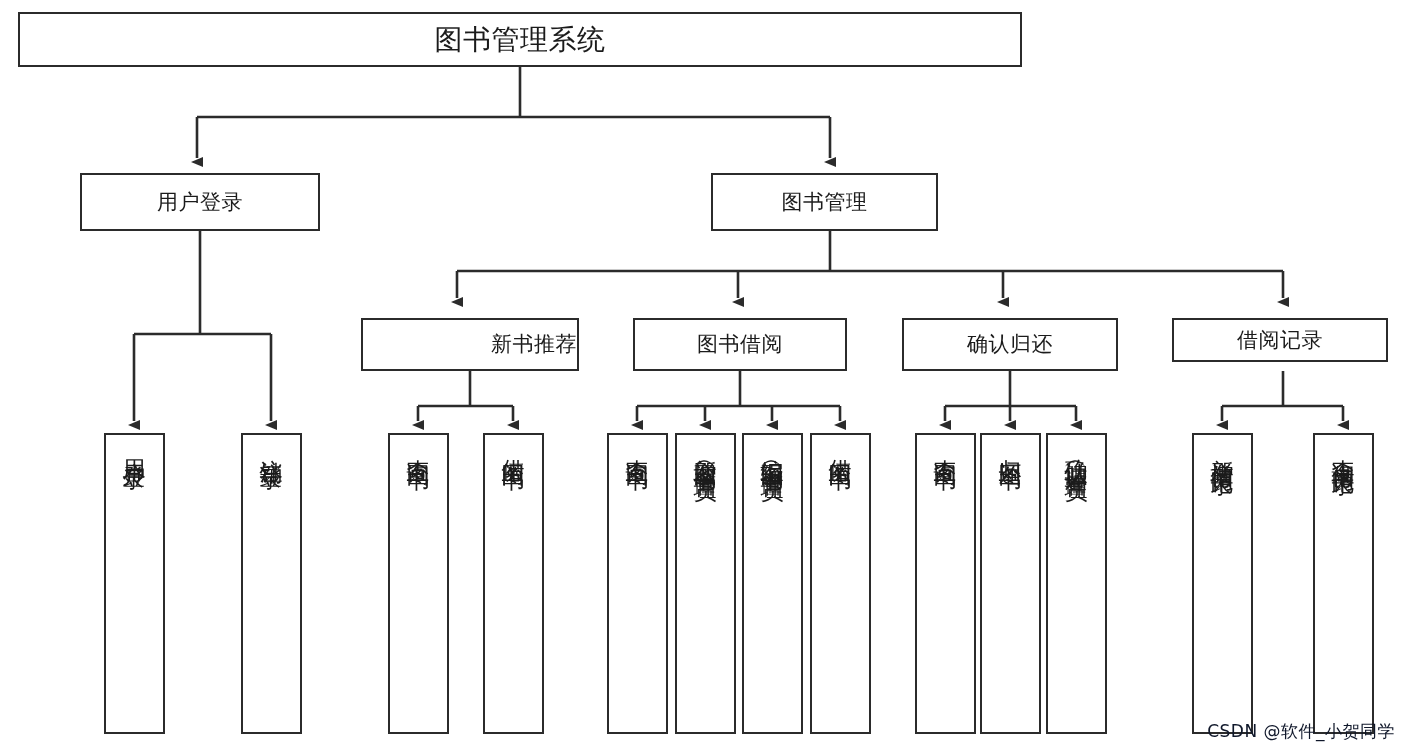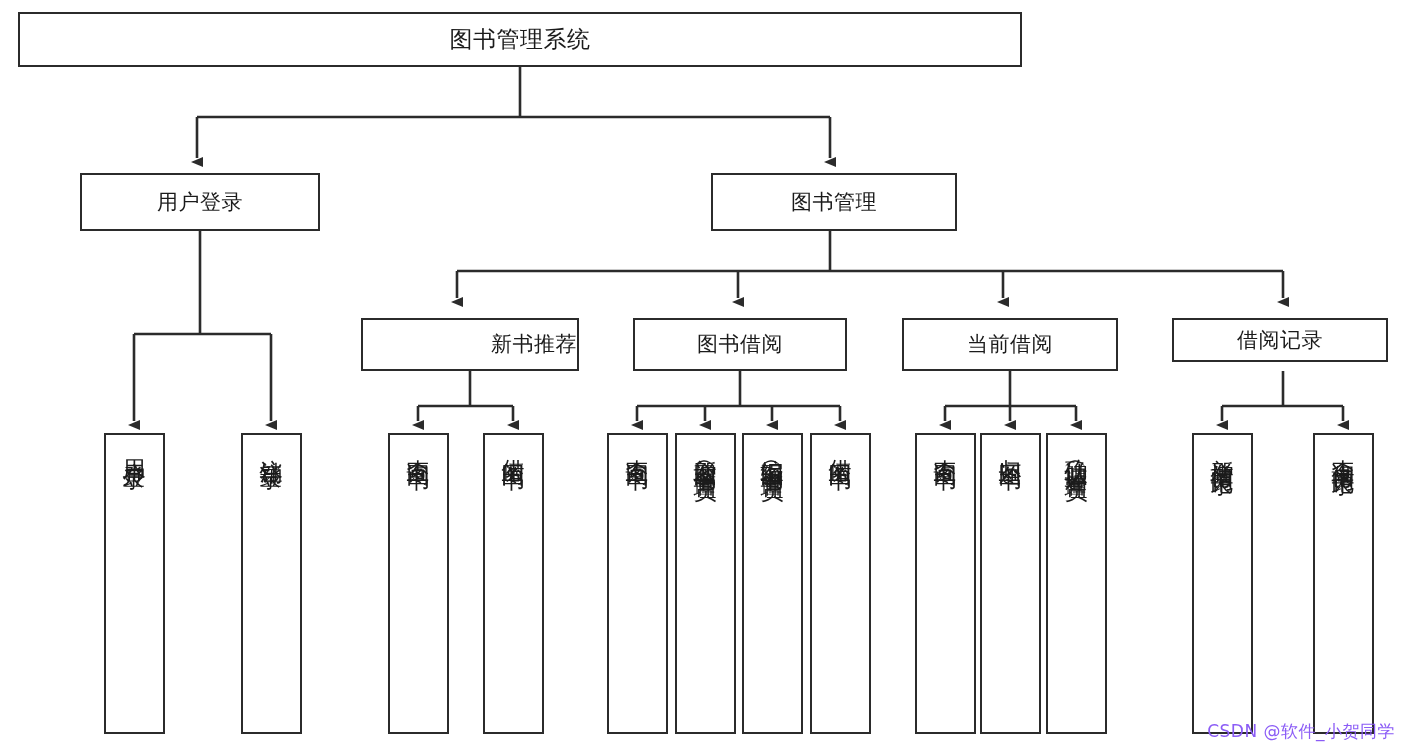--- a/index.html
+++ b/index.html
@@ -34,39 +34,39 @@
     display:block;
     text-align:center;
     line-height:1.18;
     white-space:nowrap;
   }
   
   .node.horiz .label{
     font-size:21px;
     letter-spacing:0.5px;
   }
-  .node.root .label{font-size:23px;}
+  .node.root .label{font-size:28px;}
   
   .node.vert{
     align-items:flex-start;
     padding-top:6px;
   }
   .node.vert .label{
     writing-mode:vertical-rl;
     text-orientation:upright;
     font-size:23px;
     line-height:1.05;
     letter-spacing:3px;
     white-space:nowrap;
   }
   #watermark{
     position:absolute;
     right:10px;bottom:4px;
     font-size:17px;
-    color:#8b5cf6;
+    color:#0f172a;
     letter-spacing:0.5px;
     user-select:none;
     white-space:nowrap;
   }
 </style>
 </head>
 <body>
 
 <div id="diagram-root">
 
@@ -120,32 +120,32 @@
     </g>
   </svg>
 
   <div class="node horiz root" style="left:18px;top:12px;width:1004px;height:55px;">
     <span class="label">图书管理系统</span>
   </div>
 
   <div class="node horiz" style="left:80px;top:173px;width:240px;height:58px;">
     <span class="label">用户登录</span>
   </div>
-  <div class="node horiz" style="left:711px;top:173px;width:246px;height:58px;">
+  <div class="node horiz" style="left:711px;top:173px;width:227px;height:58px;">
     <span class="label">图书管理</span>
   </div>
 
   <div class="node horiz" style="left:361px;top:318px;width:218px;height:53px;justify-content:flex-end;">
     <span class="label">新书推荐</span>
   </div>
   <div class="node horiz" style="left:633px;top:318px;width:214px;height:53px;">
     <span class="label">图书借阅</span>
   </div>
   <div class="node horiz" style="left:902px;top:318px;width:216px;height:53px;">
-    <span class="label">当前借阅</span>
+    <span class="label">确认归还</span>
   </div>
   <div class="node horiz" style="left:1172px;top:318px;width:216px;height:44px;">
     <span class="label">借阅记录</span>
   </div>
 
   <div class="node vert" style="left:104px;top:433px;width:61px;height:301px;">
     <span class="label">用户登录</span>
   </div>
   <div class="node vert" style="left:241px;top:433px;width:61px;height:301px;">
     <span class="label">注销登录</span>

